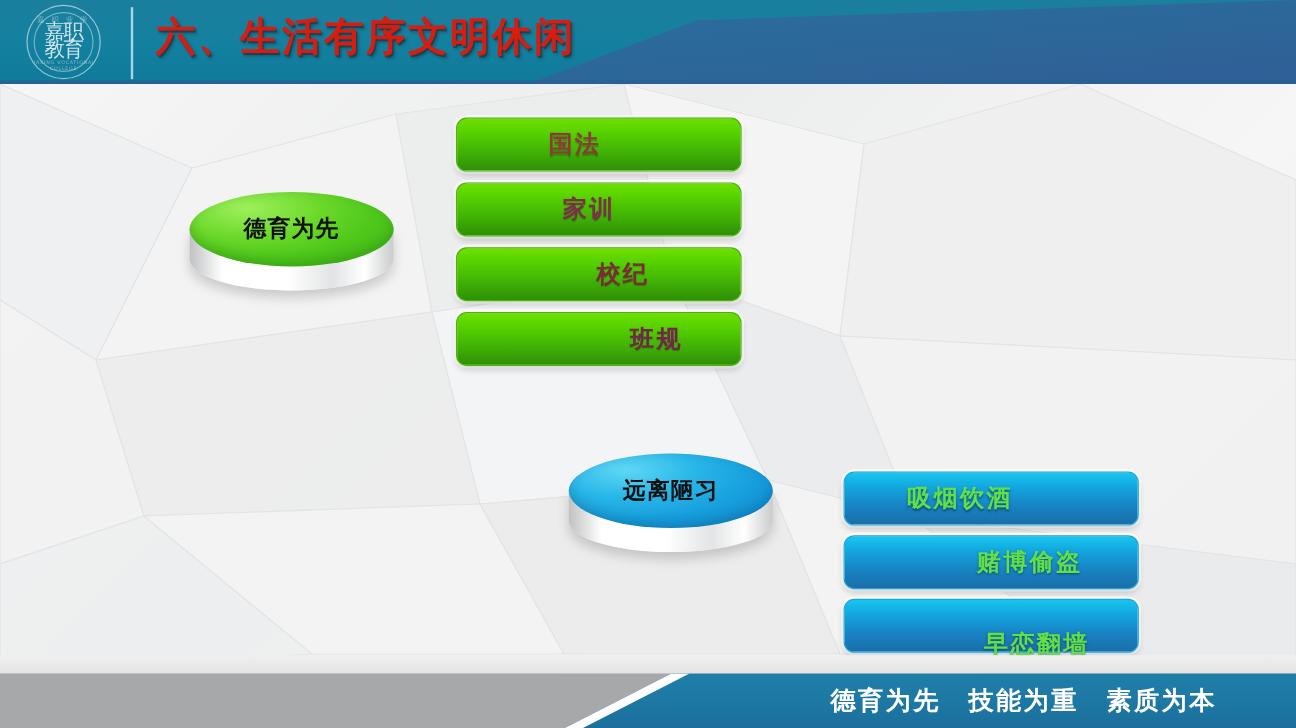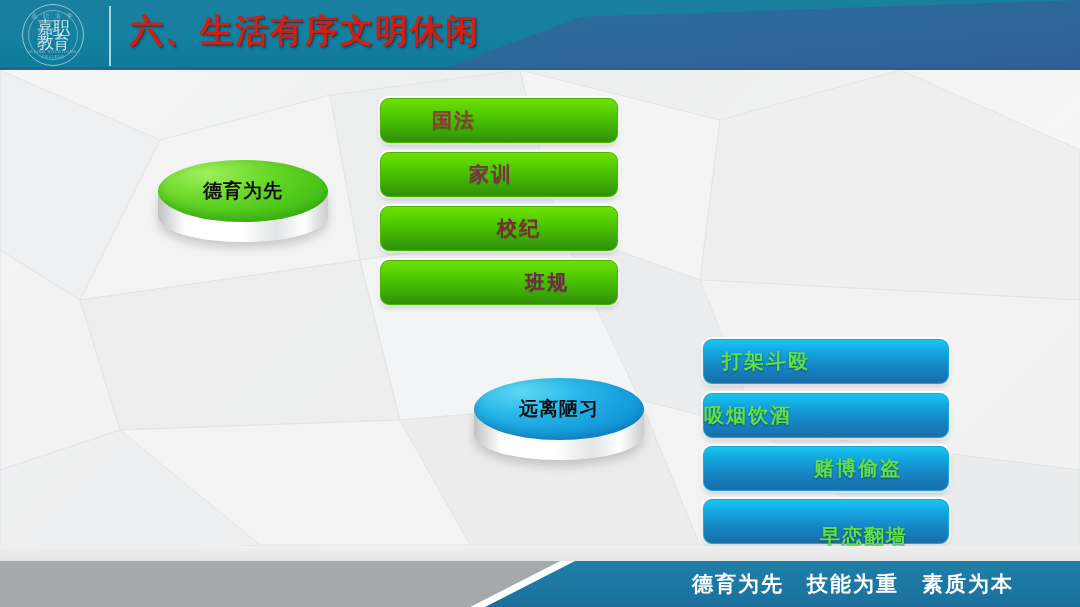--- a/index.html
+++ b/index.html
@@ -254,44 +254,41 @@
   </div>
 
   <div class="disc disc-green">
     <div class="side"></div>
     <div class="top">
       <span>德育为先</span>
     </div>
   </div>
 
   <div class="pill pill-green" style="top:98px;">
-    <span style="margin-left:51px;">国法</span>
+    <span style="margin-left:76px;">国法</span>
   </div>
   <div class="pill pill-green" style="top:152px;">
     <span style="margin-left:88px;color:#7d2f4a;">家训</span>
   </div>
   <div class="pill pill-green" style="top:206px;">
     <span style="margin-left:116px;color:#7a2a38;">校纪</span>
   </div>
   <div class="pill pill-green" style="top:260px;">
     <span style="margin-left:144px;color:#73254c;">班规</span>
   </div>
 
   <div class="disc disc-blue">
     <div class="side"></div>
     <div class="top">
       <span>远离陋习</span>
     </div>
   </div>
 
-  <div class="pill pill-blue" style="top:339px;">
-    <span style="margin-left:18px;">打架斗殴</span>
-  </div>
   <div class="pill pill-blue" style="top:393px;">
-    <span style="">吸烟饮酒</span>
+    <span style="margin-left:52px;">吸烟饮酒</span>
   </div>
   <div class="pill pill-blue" style="top:446px;padding-left:26px;">
     <span style="margin-left:84px;">赌博偷盗</span>
   </div>
   <div class="pill pill-blue" style="top:499px;">
     <span style="margin-left:116px;margin-top:29px;">早恋翻墙</span>
   </div>
 
   <div class="footer-topline"></div>
   <div class="footer">

